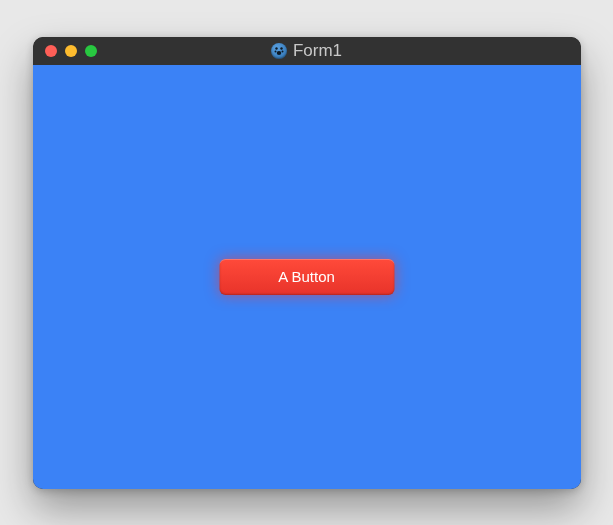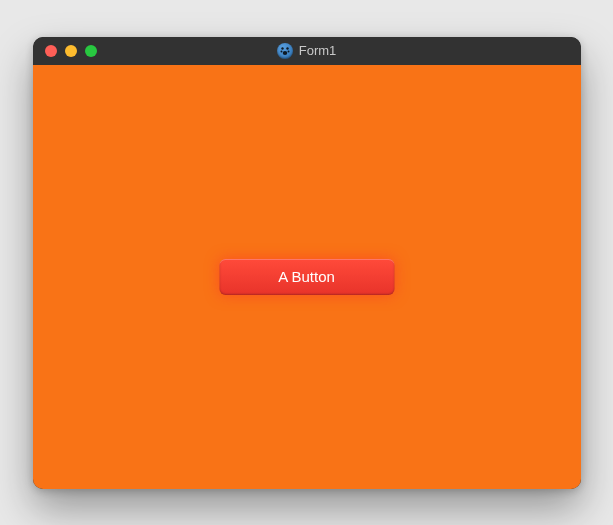--- a/index.html
+++ b/index.html
@@ -67,26 +67,26 @@
       display: flex;
       align-items: center;
       justify-content: center;
       font-size: 10px;
       color: #0a1a2a;
       box-shadow: inset 0 -1px 2px rgba(0,0,0,0.4);
     }
     .app-icon svg { display:block; }
     .window-title {
       color: #c8c8c8;
-      font-size: 13px;
+      font-size: 17px;
       font-weight: 400;
     }
     .content {
       flex: 1;
-      background: #f97316;
+      background: #3b82f6;
       position: relative;
     }
     .main-button {
       position: absolute;
       left: 50%;
       top: 50%;
       transform: translate(-50%, -50%);
       width: 175px;
       height: 36px;
       background: linear-gradient(to bottom, #ff4a3a, #e8332a);

